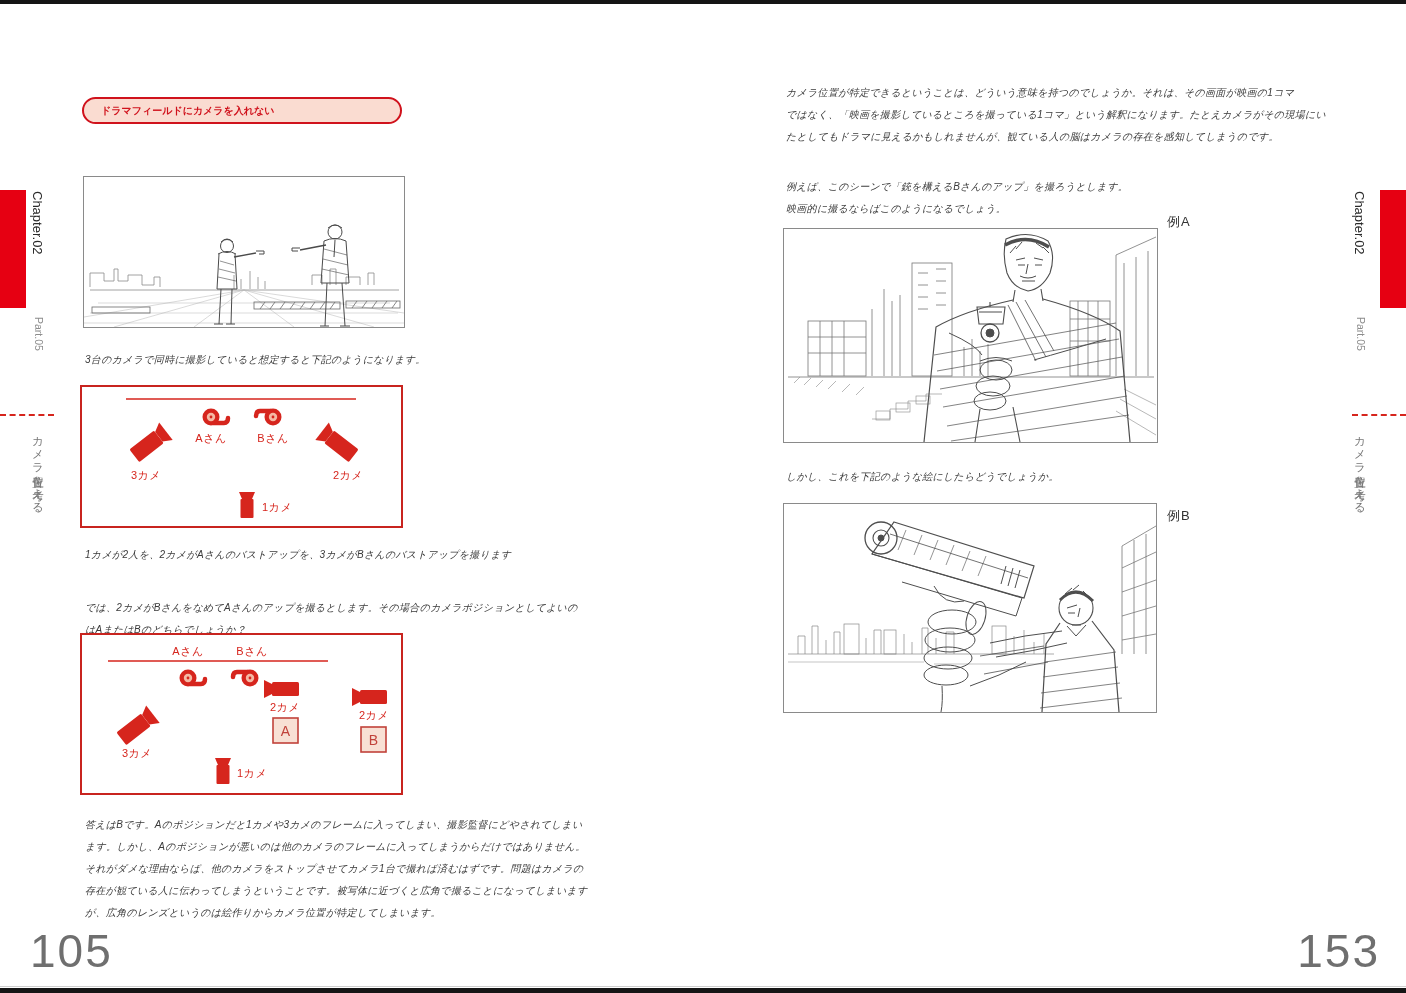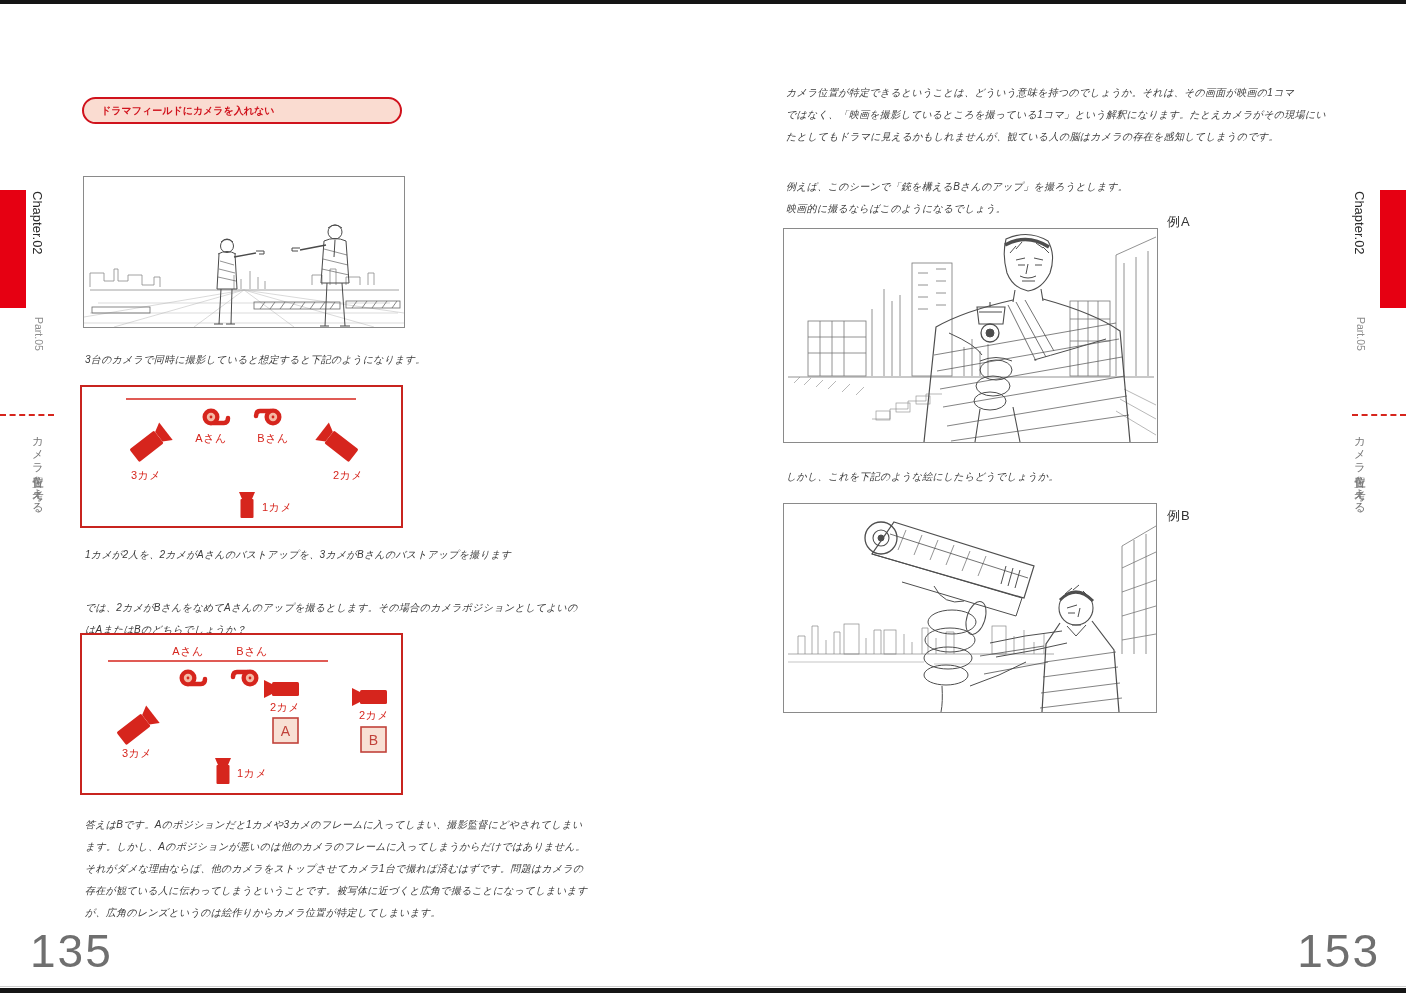--- a/index.html
+++ b/index.html
@@ -179,21 +179,21 @@
       <text x="155" y="142" class="dlabel">1カメ</text>
     </svg>
   </div>
 
   <div class="abs para" style="left:85px;top:814px;width:580px;">答えはBです。Aのポジションだと1カメや3カメのフレームに入ってしまい、撮影監督にどやされてしまい
 ます。しかし、Aのポジションが悪いのは他のカメラのフレームに入ってしまうからだけではありません。
 それがダメな理由ならば、他のカメラをストップさせてカメラ1台で撮れば済むはずです。問題はカメラの
 存在が観ている人に伝わってしまうということです。被写体に近づくと広角で撮ることになってしまいます
 が、広角のレンズというのは絵作りからカメラ位置が特定してしまいます。</div>
 
-  <div class="abs pagenum" style="left:30px;top:924px;">135</div>
+  <div class="abs pagenum" style="left:30px;top:924px;">105</div>
 
   <div class="abs para" style="left:786px;top:82px;width:600px;">カメラ位置が特定できるということは、どういう意味を持つのでしょうか。それは、その画面が映画の1コマ
 ではなく、「映画を撮影しているところを撮っている1コマ」という解釈になります。たとえカメラがその現場にい
 たとしてもドラマに見えるかもしれませんが、観ている人の脳はカメラの存在を感知してしまうのです。</div>
   <div class="abs para" style="left:786px;top:176px;width:600px;">例えば、このシーンで「銃を構えるBさんのアップ」を撮ろうとします。
 映画的に撮るならばこのようになるでしょう。</div>
 
   <div class="abs sketchframe" style="left:783px;top:228px;width:375px;height:215px;">
     <svg width="373" height="213" viewBox="0 0 373 213">
       <g stroke="#777" stroke-width=".8" fill="none">

